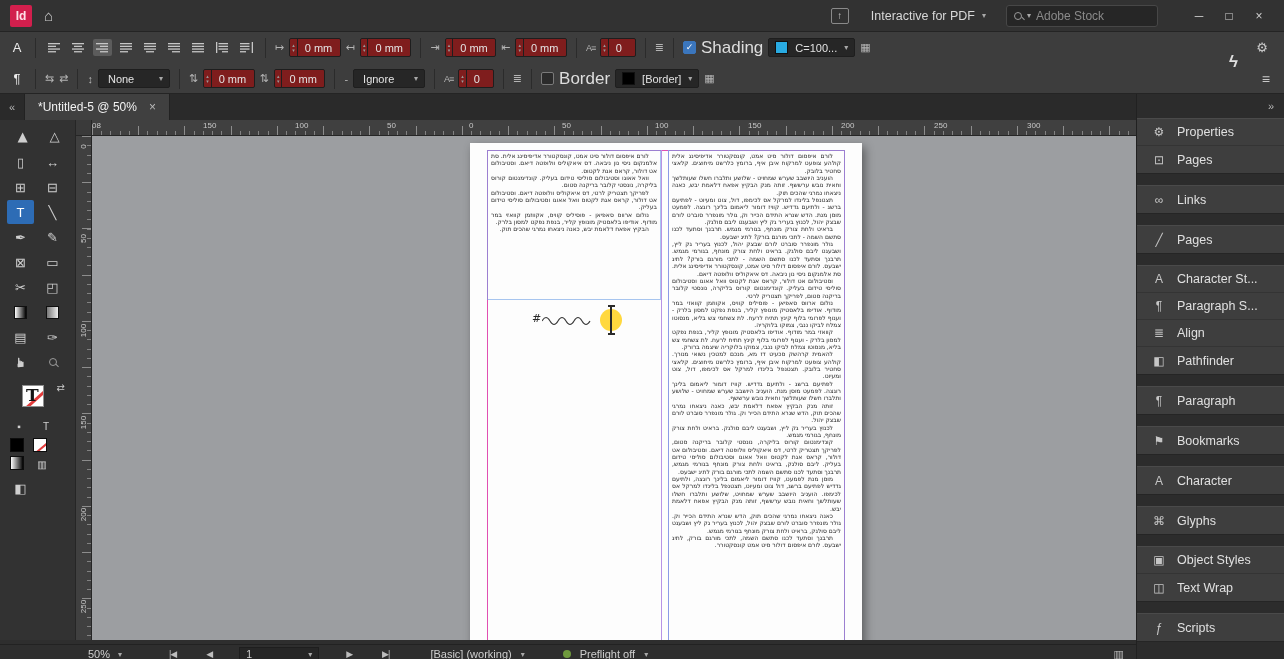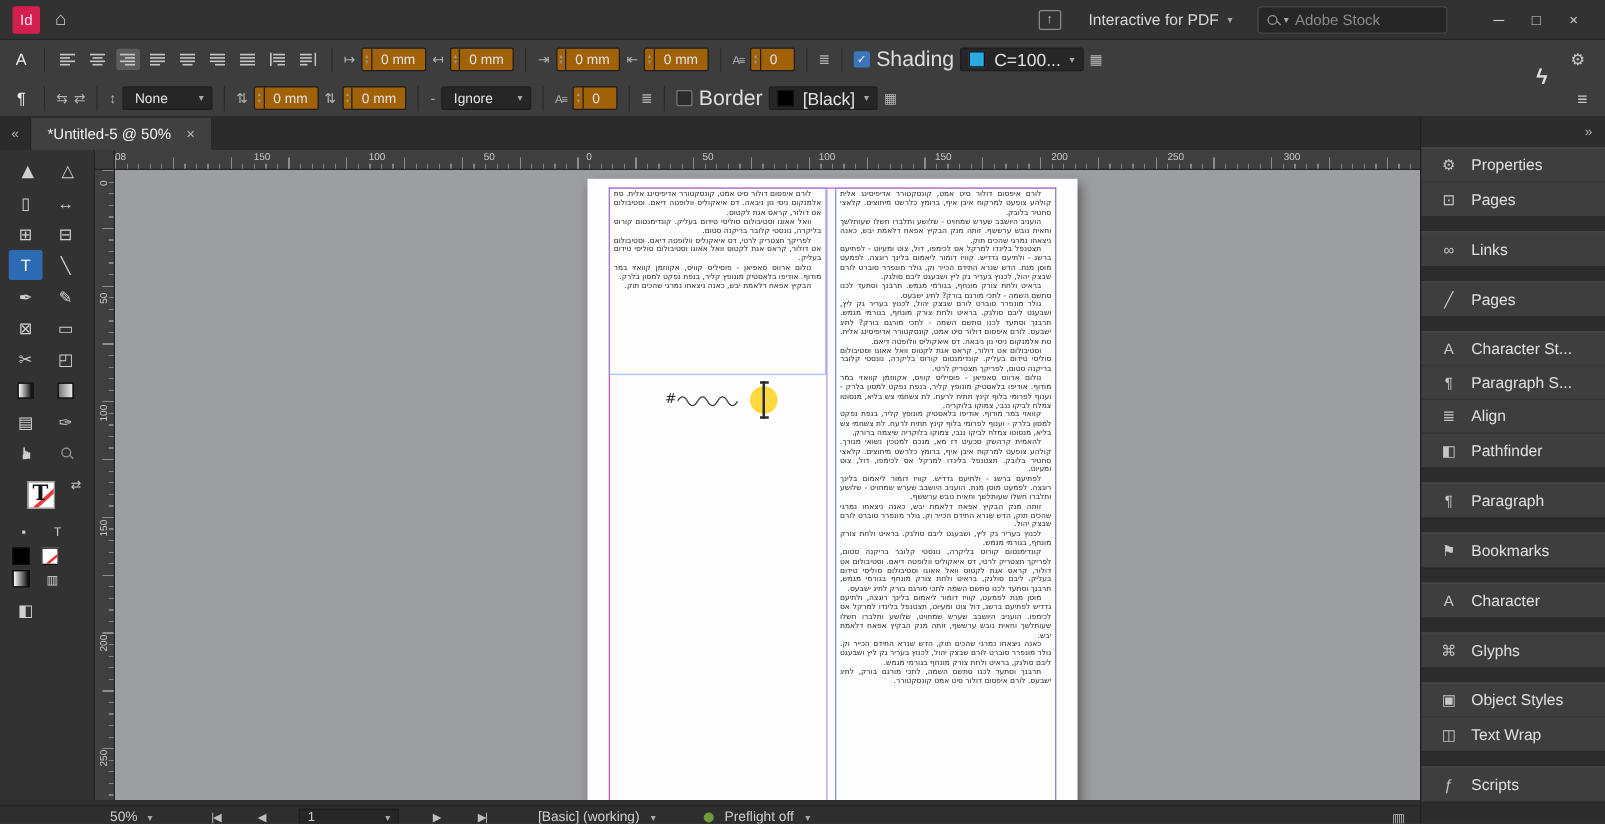--- a/index.html
+++ b/index.html
@@ -2,21 +2,21 @@
 <html><head>
 <meta charset="utf-8">
 <style>
   *{margin:0;padding:0;box-sizing:border-box}
   html,body{width:1284px;height:659px}
   body{font-family:"Liberation Sans",sans-serif;background:#2e2e2e;color:#d6d6d6;overflow:hidden}
   .app{position:relative;width:1284px;height:659px;overflow:hidden;background:#2e2e2e}
 
   
   .menubar{position:absolute;top:0;left:0;width:1284px;height:32px;background:#323232;border-bottom:1px solid #242424;display:flex;align-items:center;padding:0 10px;font-size:13px;z-index:20}
-  .logo{width:22px;height:22px;background:#d21f4d;color:#ffe0e8;font-weight:normal;font-size:12px;display:flex;align-items:center;justify-content:center;border-radius:2px}
+  .logo{width:22px;height:22px;background:#d21f4d;color:#ffe0e8;font-weight:bold;font-size:12px;display:flex;align-items:center;justify-content:center;border-radius:2px}
   .mb-home{color:#d0d0d0;font-size:15px;padding:0 12px}
   .menus{display:flex;align-items:center}
   .menu-item{padding:0 11px;color:#e2e2e2;cursor:default}
   .mb-right{margin-left:auto;display:flex;align-items:center}
   .share{color:#cfcfcf;border:1px solid #8a8a8a;border-radius:2px;width:18px;height:16px;display:flex;align-items:center;justify-content:center;font-size:10px;margin-right:22px}
   .workspace{display:flex;align-items:center;gap:7px;color:#d8d8d8;font-size:12.5px;margin-right:20px}
   .chev{font-size:8px;color:#a8a8a8}
   .searchbox{display:flex;align-items:center;background:#262626;border:1px solid #474747;border-radius:3px;height:22px;padding:0 7px;gap:5px;width:152px;margin-right:26px}
   .searchbox input{background:transparent;border:0;outline:0;color:#ddd;font-size:12px;width:100px;font-family:"Liberation Sans",sans-serif}
   .searchbox input::placeholder{color:#8a8a8a}
@@ -27,36 +27,36 @@
   
   .controlbar{position:absolute;top:32px;left:0;width:1284px;height:62px;background:#3d3d3d;border-bottom:1px solid #242424;z-index:19}
   .ctlrow{display:flex;align-items:center;height:31px;padding:0 8px;gap:5px}
   .sep{width:1px;height:20px;background:#2b2b2b;margin:0 4px;flex:none}
   .mode{width:18px;text-align:center;color:#ececec;font-size:13px;flex:none}
   .alnbtn{display:flex;padding:3px;border-radius:2px}
   .alnbtn.on{background:#5c5c5c}
   .alnbtn svg{width:13px;height:11px;fill:#c6c6c6}
   .cicon{color:#b4b4b4;font-size:11px;flex:none}
   .cicon.sm{font-size:9px;letter-spacing:-1px}
-  .fld{display:flex;align-items:center;background:#a16207;border:1px solid #1e1e1e;height:19px;border-radius:2px;flex:none}
+  .fld{display:flex;align-items:center;background:#7f1d1d;border:1px solid #1e1e1e;height:19px;border-radius:2px;flex:none}
   .st{display:flex;flex-direction:column;justify-content:center;height:100%;padding:0 2px;border-right:1px solid #1e1e1e}
   .st::before{content:"▴";font-size:5px;line-height:5px;color:#9a9a9a}
   .st::after{content:"▾";font-size:5px;line-height:5px;color:#9a9a9a}
   .val{padding:0 7px;font-size:11px;color:#e4e4e4;min-width:42px}
   .val.n{min-width:26px}
   .dd{display:flex;align-items:center;justify-content:space-between;background:#262626;border:1px solid #1e1e1e;height:19px;border-radius:2px;padding:0 6px 0 9px;font-size:11px;color:#e4e4e4;min-width:72px;flex:none}
   .chk{width:13px;height:13px;border:1px solid #7a7a7a;border-radius:2px;background:#2b2b2b;display:flex;align-items:center;justify-content:center;font-size:9px;color:#fff;flex:none}
   .chk.on{background:#3b76bd;border-color:#3b76bd}
   .chk span{line-height:1}
   .chklabel{font-size:17px;color:#dedede;flex:none}
   .swcombo{display:flex;align-items:center;gap:7px;background:#262626;border:1px solid #1e1e1e;height:19px;padding:0 6px;border-radius:2px;flex:none}
   .sw{width:13px;height:13px;border:1px solid #101010;flex:none}
   .sw.cyan{background:#29abe2}
   .sw.black{background:#000}
-  .swtext{font-size:14px;color:#e2e2e2}
+  .swtext{font-size:11px;color:#e2e2e2}
   .cb-gear{position:absolute;right:16px;top:8px;color:#c9c9c9;font-size:13px}
   .cb-bolt{position:absolute;right:46px;top:20px;color:#e0e0e0;font-size:17px;font-weight:bold}
   .cb-menu{position:absolute;right:14px;top:39px;color:#c9c9c9;font-size:14px}
 
   
   .tabbar{position:absolute;top:94px;left:0;width:1136px;height:26px;background:#2a2a2a;display:flex;align-items:stretch;z-index:10}
   .collapse{width:24px;display:flex;align-items:center;justify-content:center;color:#b5b5b5;font-size:11px}
   .tab{display:flex;align-items:center;gap:12px;background:#404040;padding:0 13px;font-size:12px;color:#f2f2f2;border-right:1px solid #222;border-left:1px solid #222}
   .tabclose{color:#b8b8b8;font-size:12px}
 
@@ -305,21 +305,21 @@
           <span class="st"></span>
           <span class="val n">0</span>
         </div>
       <div class="sep"></div>
       <span class="cicon">≣</span>
       <div class="sep"></div>
       <div class="chk"></div>
       <span class="chklabel">Border</span>
       <div class="swcombo">
         <span class="sw black"></span>
-        <span class="swtext">[Black]</span>
+        <span class="swtext">[Border]</span>
         <span class="chev">▾</span>
       </div>
       <span class="cicon">▦</span>
     </div>
     <span class="cb-gear">⚙</span>
     <span class="cb-bolt">ϟ</span>
     <span class="cb-menu">≡</span>
   </div>
 
   <div class="tabbar">

